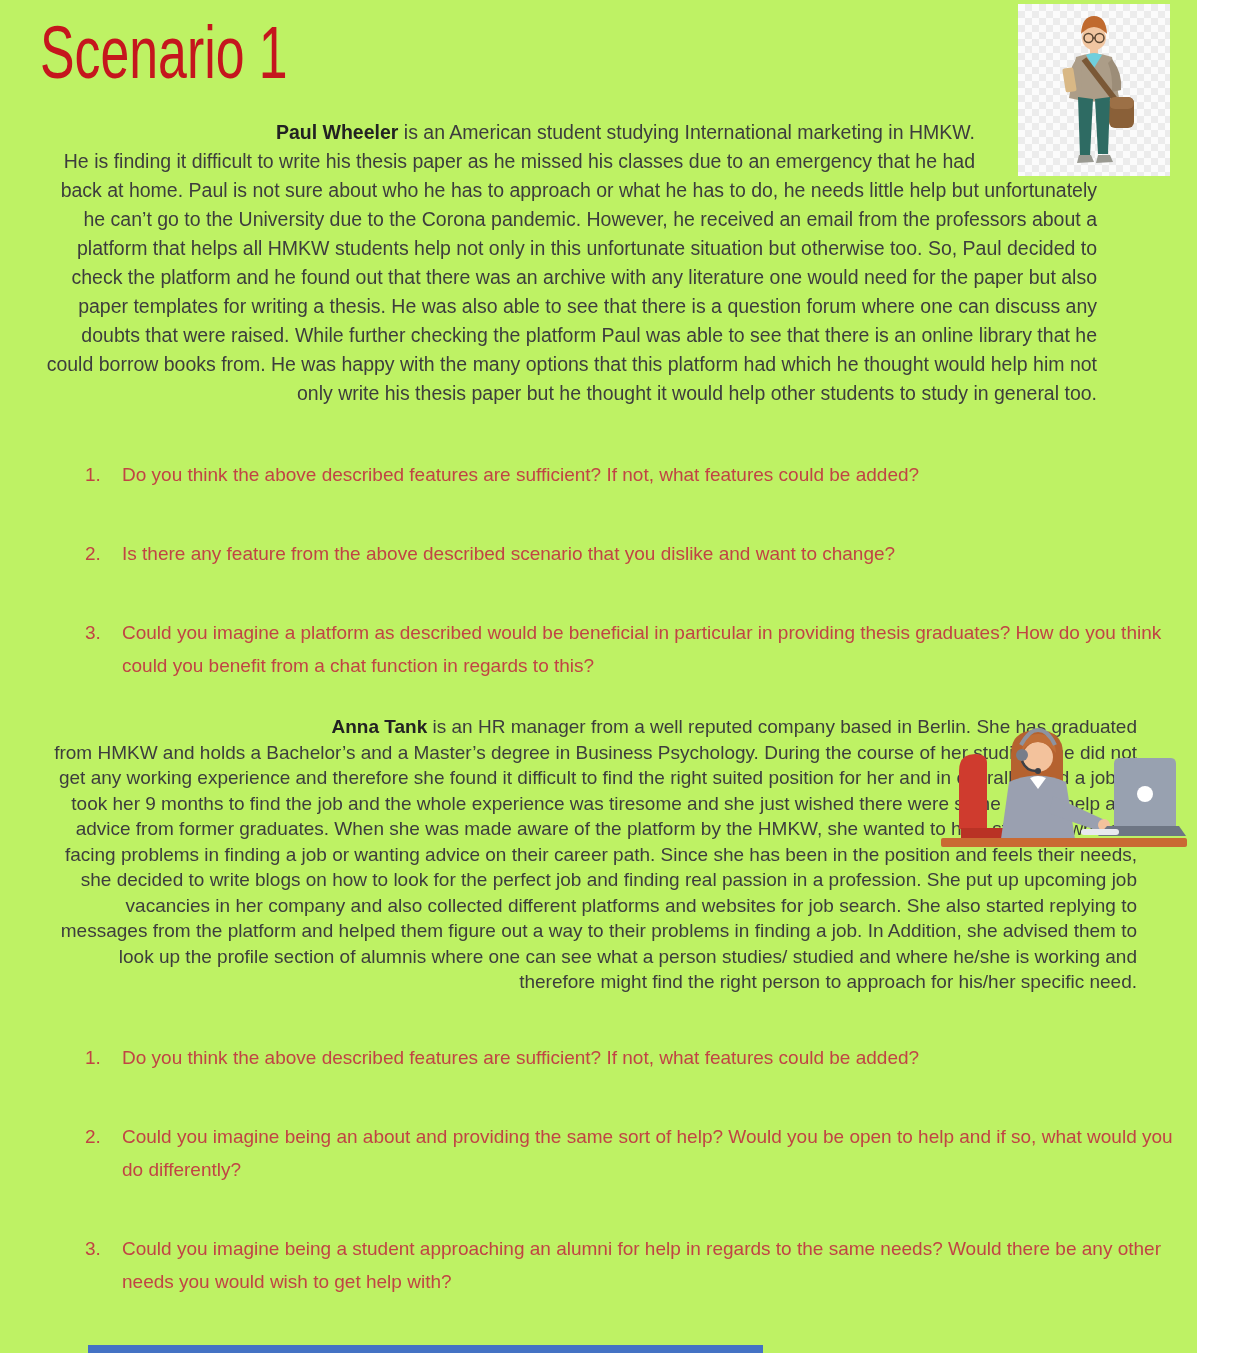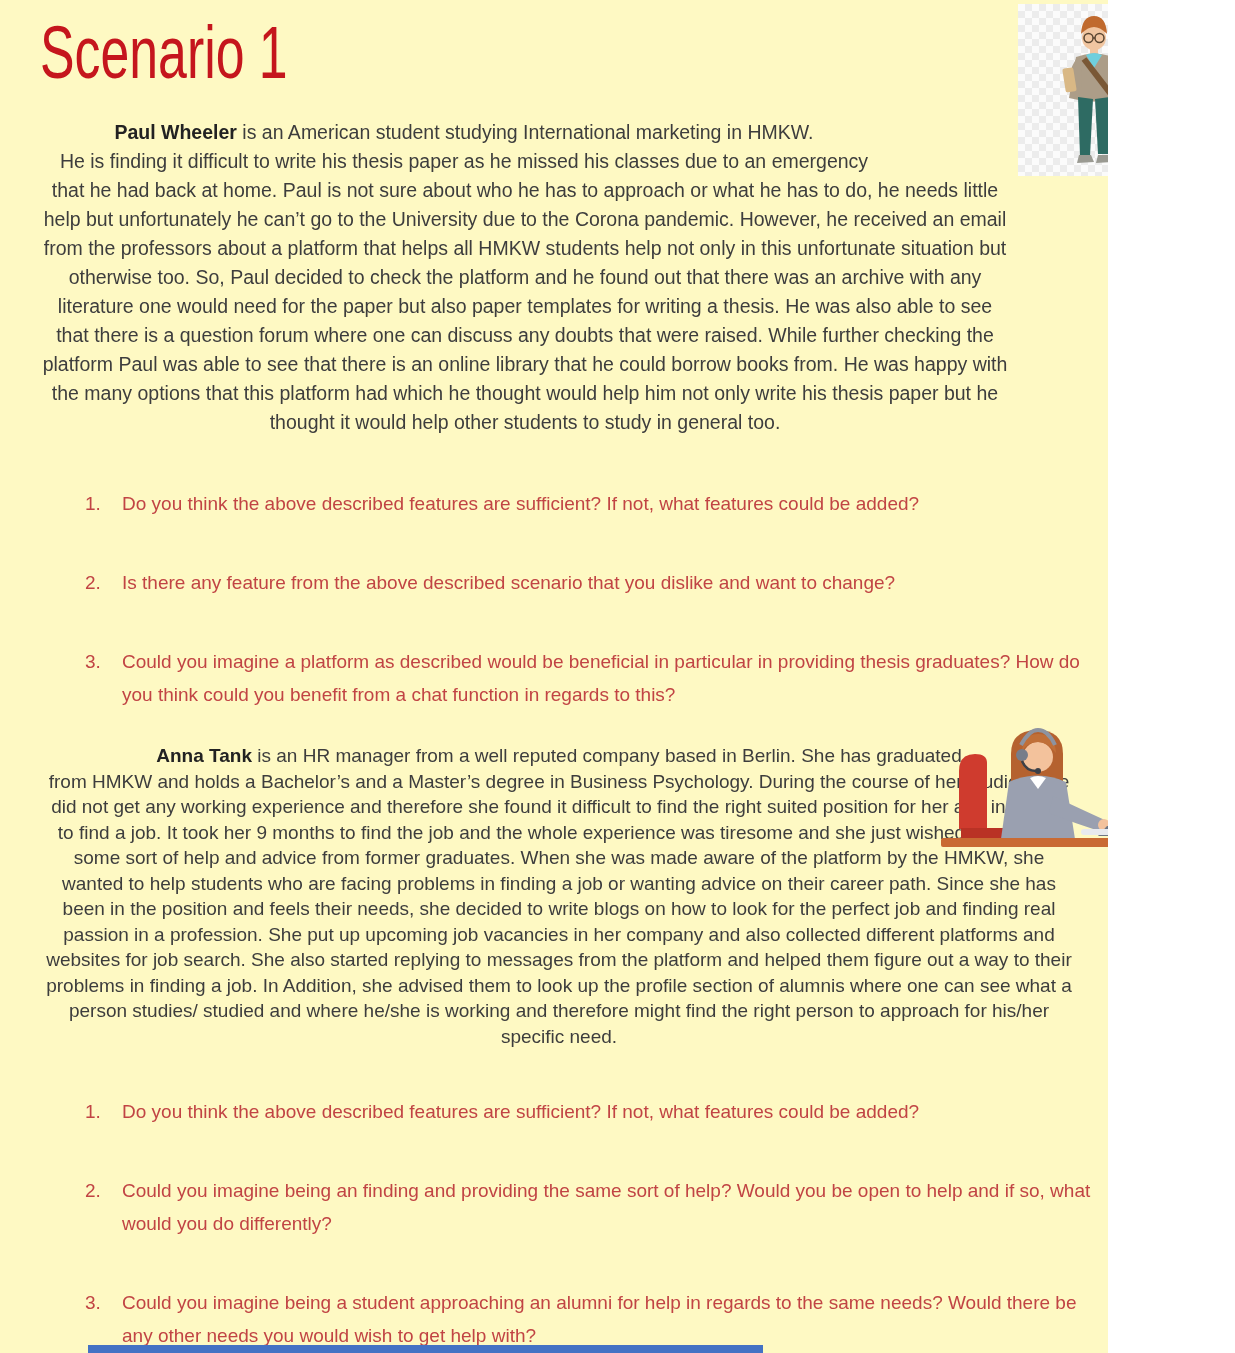--- a/index.html
+++ b/index.html
@@ -3,39 +3,39 @@
 <meta charset="utf-8">
 <style>
   * { margin:0; padding:0; box-sizing:border-box; }
   html,body { background:#ffffff; }
   body {
     width:1235px; height:1353px;
     font-family:"Liberation Sans", sans-serif;
     color:#3d3d3d;
   }
   .page {
-    position:relative; width:1108px; height:1353px;
-    background:#fef9c3; overflow:hidden;
+    position:relative; width:1197px; height:1353px;
+    background:#bef264; overflow:hidden;
   }
   
   .title-wrap { margin-left:40px; height:82px; white-space:nowrap; }
   .title-wrap.s1 { margin-top:12px; }
   .title-wrap.s2 { margin-top:112px; }
   .scn-title {
     display:inline-block;
     font-size:74px; line-height:82px; font-weight:400;
     color:#c5161d;
     transform:scaleX(0.70); transform-origin:left center;
     letter-spacing:0px;
   }
   
-  .para { color:#3d3d3d; text-align:center; }
+  .para { color:#3d3d3d; text-align:right; }
   .para b { color:#222222; }
   .p1 { margin:24px 100px 0 42px; font-size:19.5px; line-height:29px; }
-  .p2 { margin:32px 32px 0 42px;  font-size:19px;   line-height:25.5px; }
+  .p2 { margin:32px 60px 0 42px;  font-size:19px;   line-height:25.5px; }
   .float-spacer { float:right; width:122px; height:58px; }
   
   ol.qlist {
     margin-left:42px; padding-left:64px;
     color:#c14444; font-size:19px; line-height:33px;
   }
   ol.qlist.q1 { margin-top:50px; }
   ol.qlist.q2 { margin-top:27px; }
   ol.qlist li { padding-left:16px;margin-top:46px; }
   
@@ -128,20 +128,20 @@
       </svg>
     </div>
 
 
     <p class="para p2"><b>Anna Tank</b><span> is an HR manager from a well reputed company based in Berlin. She has graduated</span><br>
       <span>from HMKW and holds a Bachelor’s and a Master’s degree in Business Psychology. During the course of her studies, she did not get any working experience and therefore she found it difficult to find the right suited position for her and in overall to find a job. It took her 9 months to find the job and the whole experience was tiresome and she just wished there were some sort of help and advice from former graduates. When she was made aware of the platform by the HMKW, she wanted to help students who are facing problems in finding a job or wanting advice on their career path. Since she has been in the position and feels their needs, she decided to write blogs on how to look for the perfect job and finding real passion in a profession. She put up upcoming job vacancies in her company and also collected different platforms and websites for job search. She also started replying to messages from the platform and helped them figure out a way to their problems in finding a job. In Addition, she advised them to look up the profile section of alumnis where one can see what a person studies/ studied and where he/she is working and therefore might find the right person to approach for his/her specific need.</span>
     </p>
 
     <ol class="qlist q2">
       <li>Do you think the above described features are sufficient? If not, what features could be added?</li>
-      <li>Could you imagine being an finding and providing the same sort of help? Would you be open to help and if so, what would you do differently?</li>
+      <li>Could you imagine being an about and providing the same sort of help? Would you be open to help and if so, what would you do differently?</li>
       <li>Could you imagine being a student approaching an alumni for help in regards to the same needs? Would there be any other needs you would wish to get help with?</li>
       <li>Is there any feature from the above described scenario that you dislike and want to change?</li>
     </ol>
   </section>
 
   <div class="footer-bar"></div>
 </div>
 
 </body></html>

